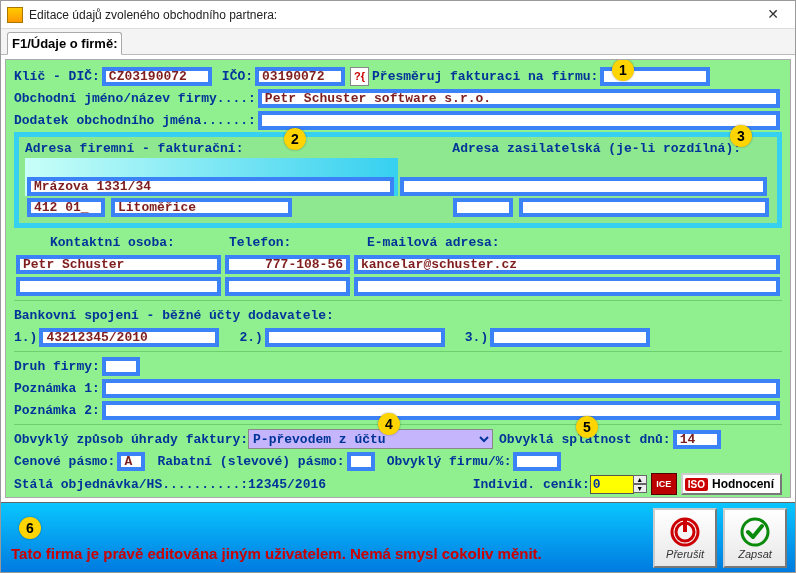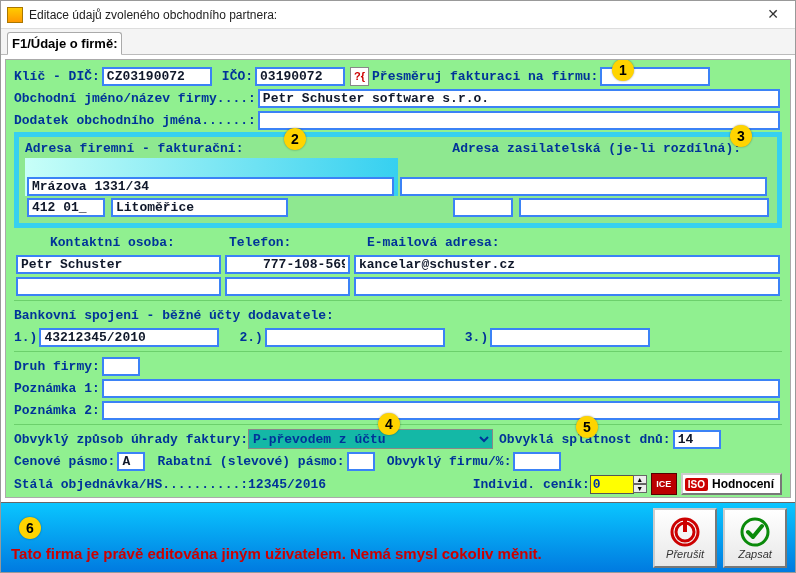--- a/index.html
+++ b/index.html
@@ -72,23 +72,23 @@
     font-weight: bold;
     position: relative;
     overflow: hidden;
   }
   .row { display: flex; align-items: center; margin-bottom: 2px; min-height: 20px; }
   .hr { border-top: 1px solid #6cd06c; margin: 4px 0; }
 
   .lbl { white-space: pre; }
   .txt-input {
     background: #fff;
-    border: 2px solid #3b82f6;
+    border: 4px solid #3b82f6;
     font: inherit;
-    color: #0f172a;
+    color: #7f1d1d;
     font-weight: bold;
     padding: 1px 3px;
     height: 19px;
     margin: 0 2px;
   }
   .small-btn {
     background:#fff; border:1px solid #888;
     color:#c00; font-weight:bold; font-family:Arial;
     font-size:11px; padding:0 3px; height:19px; line-height:17px;
     margin:0 3px;
@@ -125,21 +125,21 @@
     font-weight:bold;
     font-size:14px;
     text-align:center;
     line-height:22px;
     z-index:50;
     box-shadow:0 0 2px rgba(0,0,0,.4);
   }
   
   select.combo {
     font: inherit; color:#003399; font-weight:bold;
-    background:#14b8a6; border:1px solid #888;
+    background:#c4b5fd; border:1px solid #888;
     height:20px;
   }
   .num-input {
     background:#ffff00; color:#0033aa; font:inherit; font-weight:bold;
     border:1px solid #555; width:44px; height:19px; padding:0 2px;
     text-align:left;
   }
   .spin {
     display:inline-flex; flex-direction:column; margin-left:-1px;
   }

